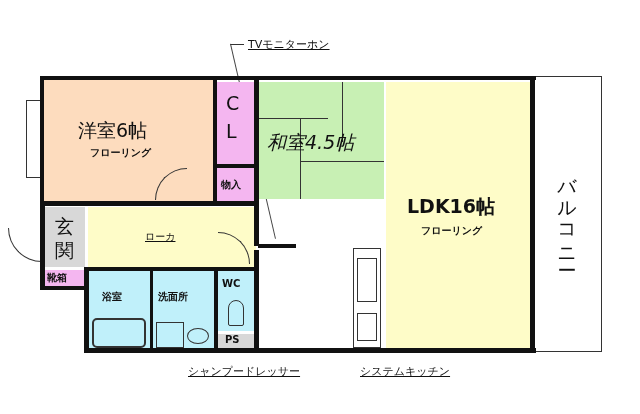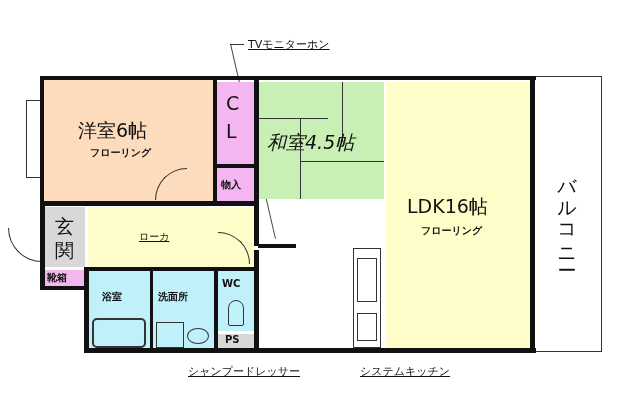--- a/index.html
+++ b/index.html
@@ -39,40 +39,40 @@
 
 <div class="room" style="left:258px;top:82px;width:126px;height:117px;background:#c8f0b4;"></div>
 <div class="thin" style="left:258px;top:118px;width:70px;height:1px;"></div>
 <div class="thin" style="left:342px;top:82px;width:1px;height:60px;"></div>
 <div class="thin" style="left:300px;top:161px;width:84px;height:1px;"></div>
 <div class="thin" style="left:300px;top:118px;width:1px;height:81px;"></div>
 <div class="lbl big" style="left:267px;top:130px;font-style:italic;">和室4.5帖</div>
 
 <div class="room" style="left:260px;top:82px;width:272px;height:267px;background:#fefcc8;z-index:-1;"></div>
 <div class="room" style="left:386px;top:82px;width:148px;height:267px;background:#fefcc8;"></div>
-<div class="lbl big" style="left:407px;top:194px;">LDK16帖</div>
+<div class="lbl big" style="left:407px;top:194px;font-weight:bold;">LDK16帖</div>
 <div class="lbl sub" style="left:421px;top:224px;">フローリング</div>
 
 <div class="abs" style="left:353px;top:248px;width:28px;height:100px;border:1px solid #333;"></div>
 <div class="abs" style="left:357px;top:258px;width:20px;height:44px;border:1px solid #333;"></div>
 <div class="abs" style="left:357px;top:313px;width:20px;height:28px;border:1px solid #333;"></div>
 
 <div class="abs" style="left:534px;top:76px;width:68px;height:276px;border:1px solid #333;background:#fff;"></div>
 <div class="lbl big vert" style="left:555px;top:165px;">バルコニー</div>
 
 <div class="room" style="left:45px;top:207px;width:40px;height:60px;background:#d8d8d8;"></div>
 <div class="lbl big" style="left:55px;top:214px;">玄</div>
 <div class="lbl big" style="left:55px;top:238px;">関</div>
 <div class="abs" style="left:8px;top:228px;width:34px;height:34px;border-bottom:1px solid #333;border-left:1px solid #333;border-bottom-left-radius:34px;"></div>
 
 <div class="room" style="left:45px;top:270px;width:40px;height:16px;background:#f4b6f0;"></div>
 <div class="lbl small" style="left:47px;top:271px;">靴箱</div>
 
 <div class="room" style="left:88px;top:207px;width:168px;height:60px;background:#fefcc8;"></div>
-<div class="lbl small" style="left:139px;top:230px;font-weight:normal;text-decoration:underline;">ローカ</div>
+<div class="lbl small" style="left:145px;top:230px;font-weight:normal;text-decoration:underline;">ローカ</div>
 <div class="abs" style="left:218px;top:232px;width:32px;height:32px;border-top:1px solid #333;border-right:1px solid #333;border-top-right-radius:32px;"></div>
 
 <div class="room" style="left:88px;top:271px;width:62px;height:78px;background:#c0f0fa;"></div>
 <div class="lbl small" style="left:102px;top:290px;">浴室</div>
 <div class="abs" style="left:92px;top:318px;width:54px;height:30px;border:2px solid #333;border-radius:5px;"></div>
 
 <div class="room" style="left:153px;top:271px;width:62px;height:78px;background:#c0f0fa;"></div>
 <div class="lbl small" style="left:158px;top:290px;text-align:center;">洗面所</div>
 <div class="abs" style="left:156px;top:322px;width:28px;height:26px;border:1px solid #333;"></div>
 <div class="abs" style="left:187px;top:328px;width:22px;height:16px;border:1px solid #333;border-radius:50%;"></div>

